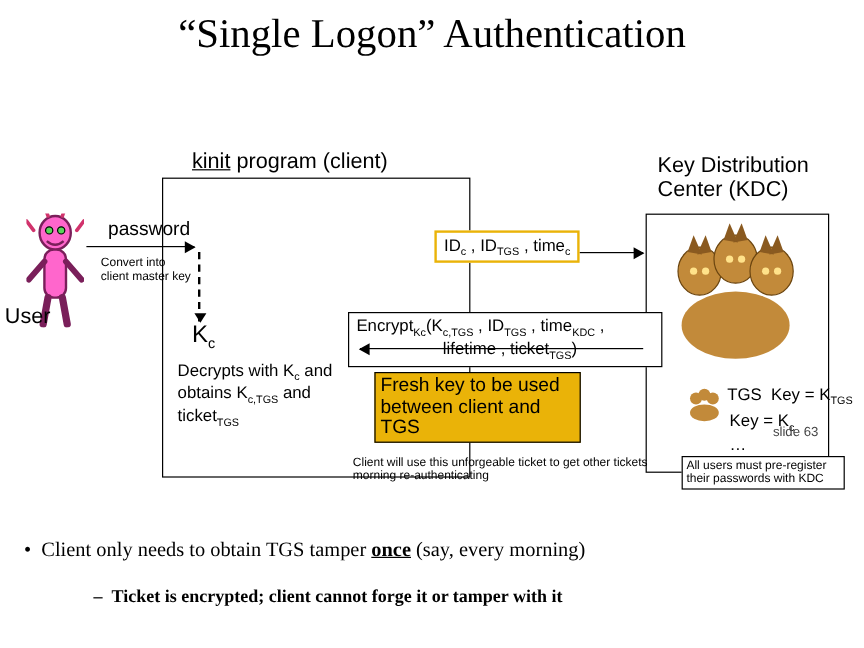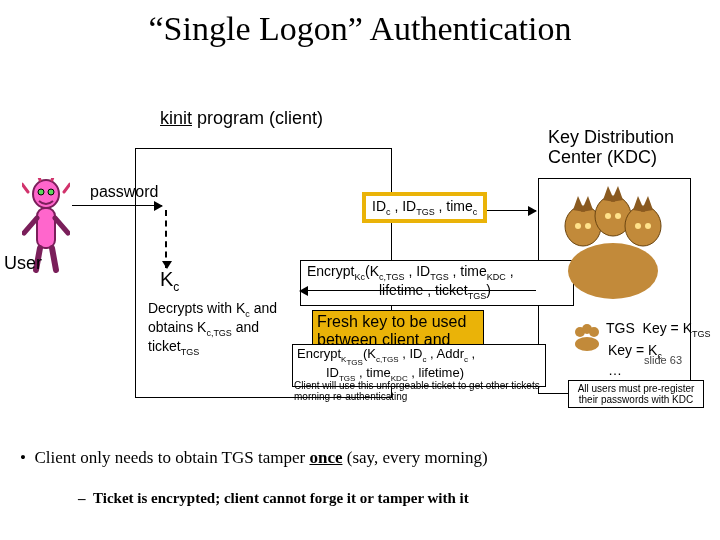--- a/index.html
+++ b/index.html
@@ -21,21 +21,21 @@
     position: absolute;
     top: 10px;
     left: 0;
     right: 0;
     text-align: center;
     font-size: 34px;
     font-family: "Comic Sans MS", "Comic Sans", cursive;
   }
   .kinit-label {
     position: absolute;
-    top: 108px;
+    top: 124px;
     left: 160px;
     font-size: 18px;
   }
   .kinit-label .u { text-decoration: underline; }
   .kdc-label {
     position: absolute;
     top: 128px;
     left: 548px;
     width: 165px;
     font-size: 18px;
@@ -130,39 +130,38 @@
     font-size: 14px;
     line-height: 1.15;
   }
   .decrypt-text sub { font-size: 9px; }
 
   
   .req-arrow { top: 210px; left: 392px; width: 144px; }
   .req-box {
     position: absolute;
     top: 192px; left: 362px;
-    border: 4px solid #eab308;
+    border: 2px solid #eab308;
     padding: 2px 6px;
     font-size: 14px;
     background: #fff;
   }
   .req-box sub { font-size: 9px; }
 
   
   .resp-arrow { top: 290px; left: 300px; width: 236px; }
   .resp-box {
     position: absolute;
     top: 260px; left: 290px;
     border: 1px solid #000;
-    padding: 2px 18px 4px 6px;
+    padding: 2px 6px 4px 6px;
     font-size: 14px;
     background: #fff;
     width: 248px;
     line-height: 1.15;
-    margin-left: 10px;
   }
   .resp-box sub { font-size: 9px; }
   .indent2 { display: inline-block; padding-left: 72px; }
 
   .fresh-box {
     position: absolute;
     top: 310px; left: 312px;
     width: 162px;
     border: 1px solid #000;
     font-size: 16px;
@@ -209,21 +208,20 @@
   }
   .prereg-box {
     position: absolute;
     top: 380px; left: 568px;
     width: 128px;
     border: 1px solid #000;
     font-size: 10px;
     padding: 2px 3px;
     line-height: 1.1;
     background: #fff;
-    text-align: center;
   }
 
   .bullet1 {
     position: absolute;
     top: 448px; left: 20px;
     right: 10px;
     font-size: 17px;
     font-family: "Comic Sans MS", "Comic Sans", cursive;
   }
   .bullet1 .once { text-decoration: underline; font-weight: bold; }
@@ -282,41 +280,42 @@
     <path d="M15 40 L2 55 M33 40 L46 55" stroke="#7a1f5a" stroke-width="5" stroke-linecap="round"></path>
     <path d="M18 70 L14 92 M30 70 L34 92" stroke="#7a1f5a" stroke-width="6" stroke-linecap="round"></path>
   </svg>
 
   <div class="user-label">User</div>
 
   <div class="arrow pwd-arrow">
       <div class="head-r"></div>
     </div>
   <div class="pwd-label">password</div>
+  <div class="convert-label" style="white-space:pre-line">Convert into
+client master key</div>
 
   <div class="dash-v">
       <div class="head-d"></div>
     </div>
   <div class="kc-label">K<sub>c</sub></div>
 
   <div class="decrypt-text">Decrypts with K<sub>c</sub> and obtains K<sub>c,TGS</sub> and ticket<sub>TGS</sub></div>
 
   <div class="arrow req-arrow">
       <div class="head-r"></div>
     </div>
   <div class="req-box">ID<sub>c</sub> , ID<sub>TGS</sub> , time<sub>c</sub></div>
 
   <div class="resp-box">Encrypt<sub>Kc</sub>(K<sub>c,TGS</sub> , ID<sub>TGS</sub> , time<sub>KDC</sub> ,<br><span class="indent2">lifetime , ticket<sub>TGS</sub>)</span></div>
   <div class="arrow resp-arrow">
       <div class="head-l"></div>
     </div>
 
   <div class="fresh-box">Fresh key to be used between client and TGS</div>
 
-  <div class="ticket-box">Encrypt<sub>K<sub>TGS</sub></sub>(K<sub>c,TGS</sub> , ID<sub>c</sub> , Addr<sub>c</sub> ,<br>&nbsp;&nbsp;&nbsp;&nbsp;&nbsp;&nbsp;&nbsp;&nbsp;ID<sub>TGS</sub> , time<sub>KDC</sub> , lifetime)</div>
   <div class="ticket-note">Client will use this unforgeable ticket to get other tickets morning re-authenticating</div>
 
   <svg class="kdc-art" viewBox="0 0 130 120">
     <ellipse cx="65" cy="85" rx="45" ry="28" fill="#c28a3a"></ellipse>
     <g fill="#c28a3a" stroke="#6b4510" stroke-width="1">
       <ellipse cx="35" cy="40" rx="18" ry="20"></ellipse>
       <ellipse cx="65" cy="30" rx="18" ry="20"></ellipse>
       <ellipse cx="95" cy="40" rx="18" ry="20"></ellipse>
     </g>
     <g fill="#8a5a20">

